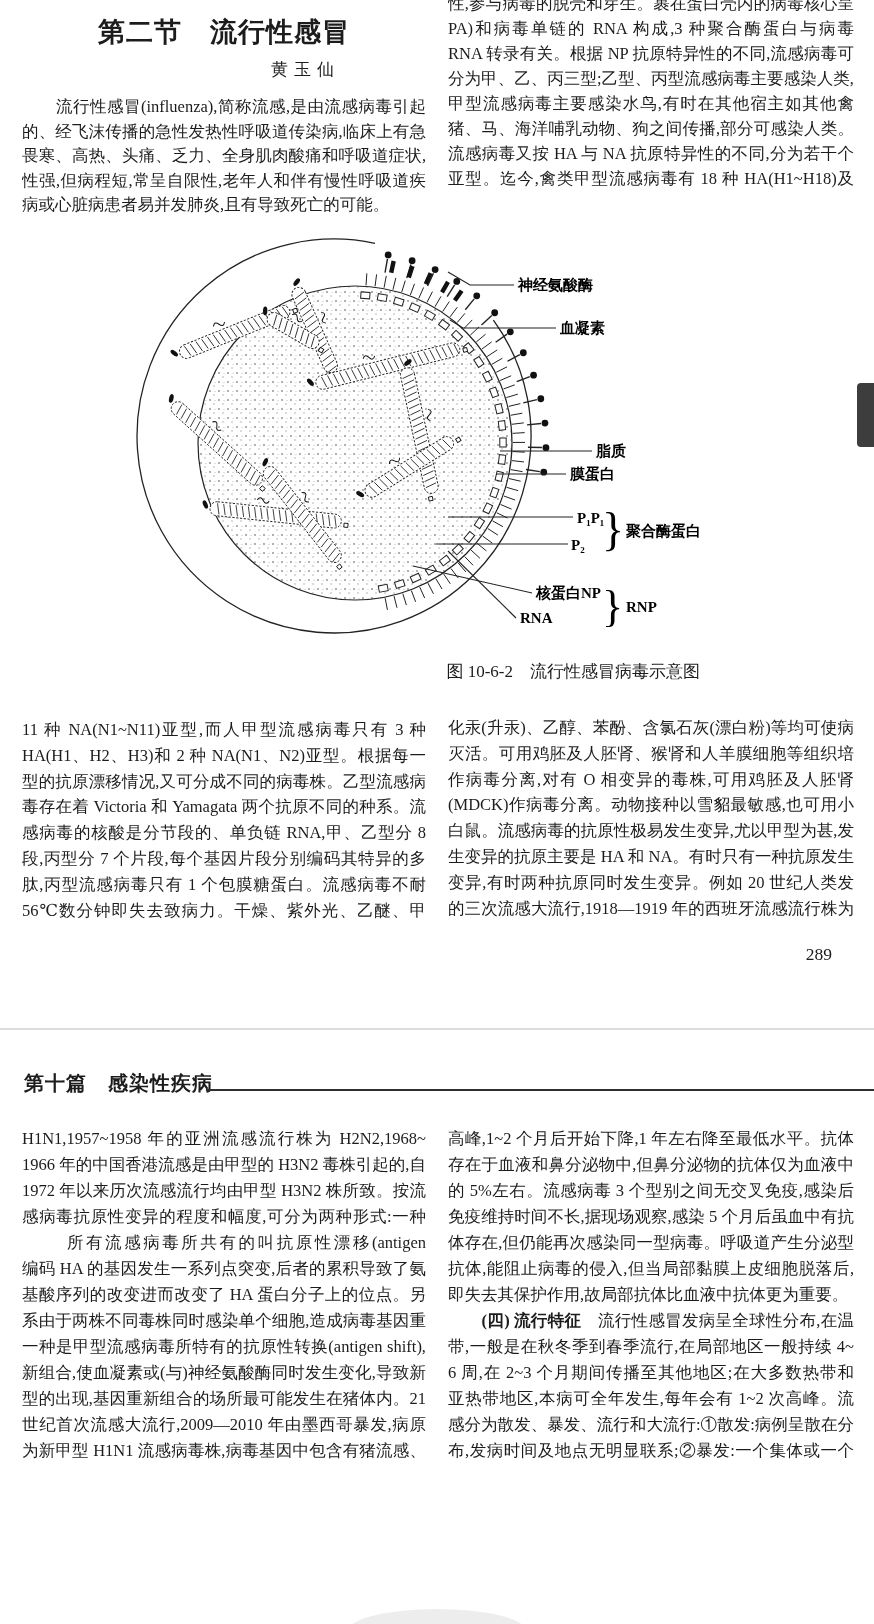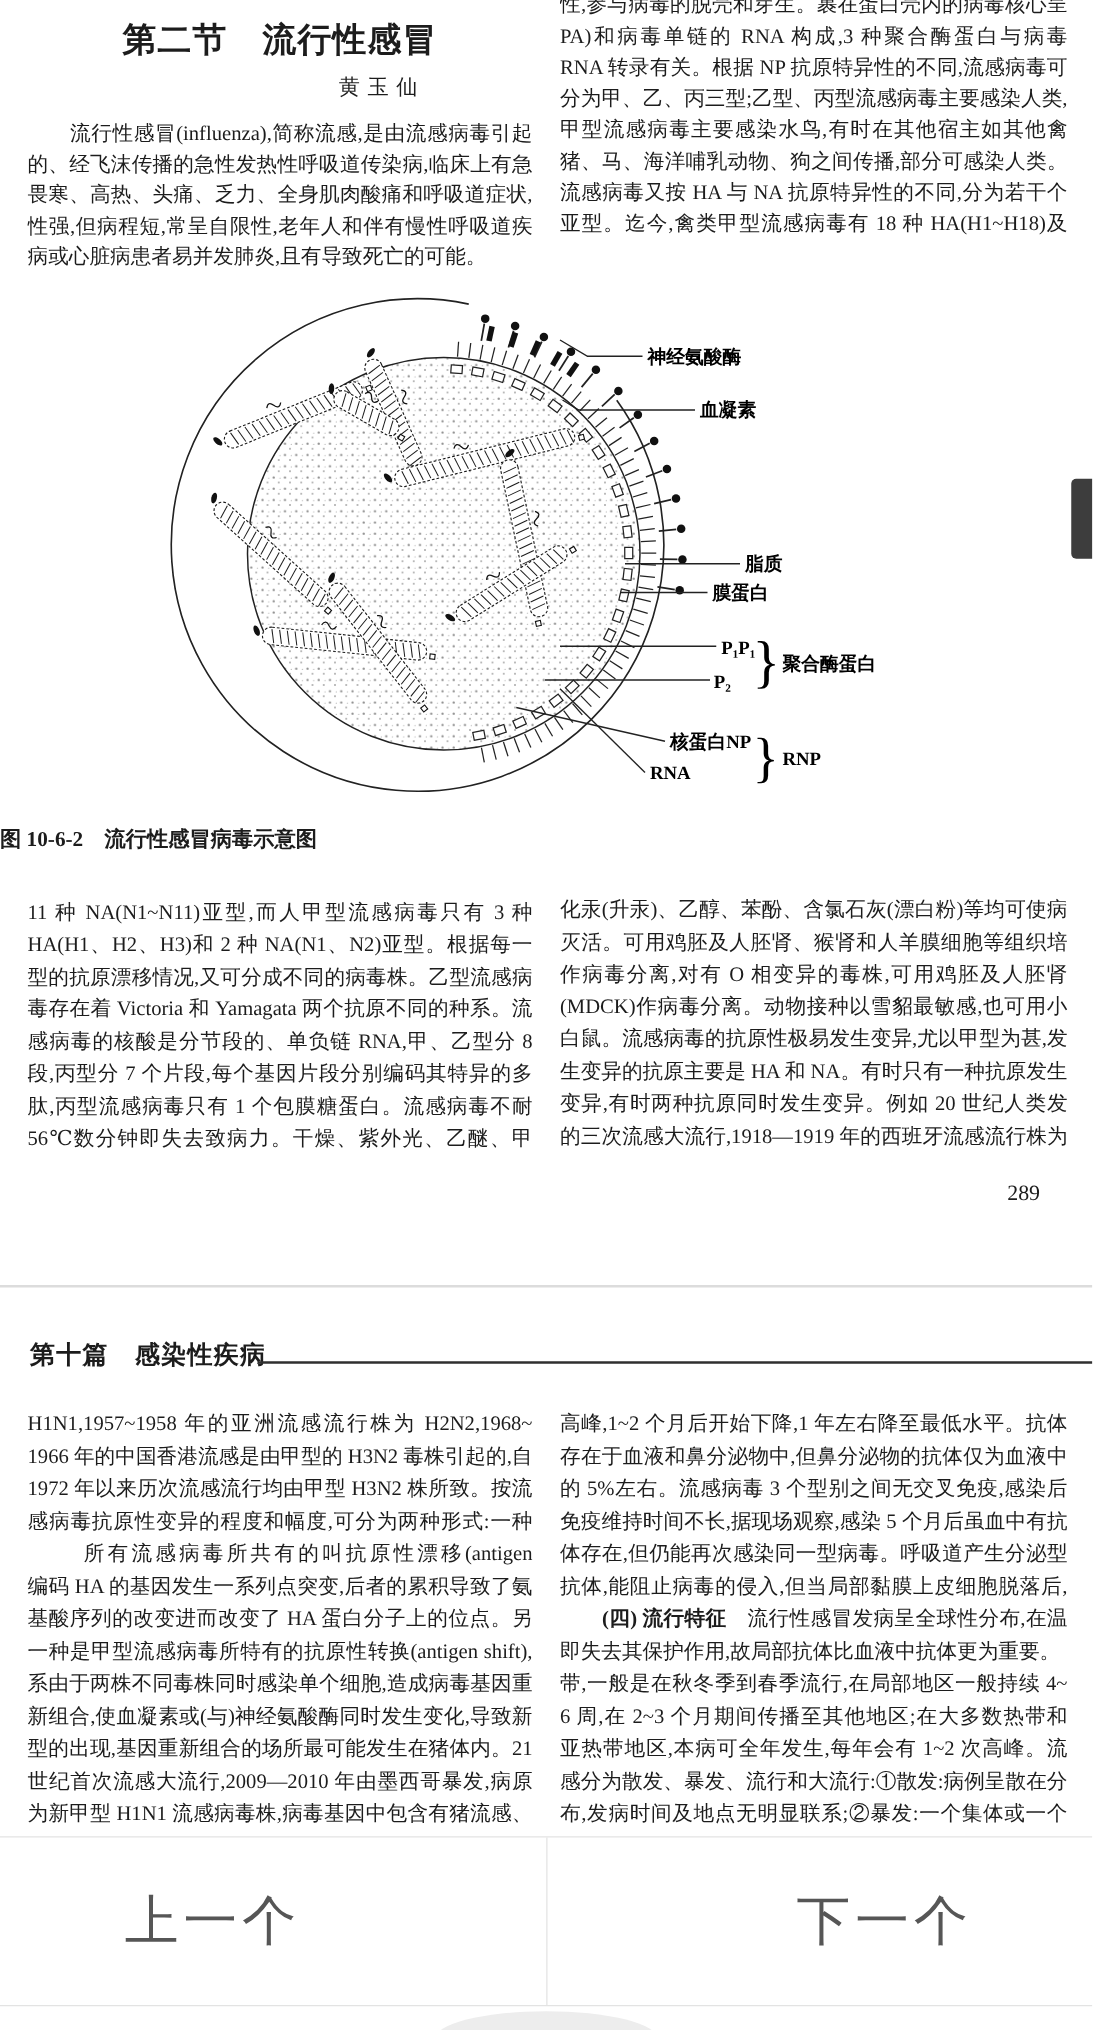--- a/index.html
+++ b/index.html
@@ -12,22 +12,22 @@
   .col{position:absolute;width:404px;font-size:16.5px;}
   .pline{text-align:justify;text-align-last:justify;height:1em;height:inherit;}
   .colwrap .pline{display:block;}
   .pline{overflow:hidden;}
   .pline.end{text-align-last:left;}
   .pline b{font-weight:bold;}
   .title{position:absolute;left:22px;top:14px;width:404px;text-align:center;
          font-size:27px;font-weight:bold;letter-spacing:1px;}
   .author{position:absolute;left:22px;top:58px;width:318px;text-align:right;
           font-size:17px;letter-spacing:6px;}
-  .caption{position:absolute;left:0;top:660px;width:700px;text-align:left;
-           font-size:17px;font-weight:bold;}
+  .caption{position:absolute;left:0;top:660px;width:700px;text-align:right;
+           font-size:17px;font-weight:normal;}
   .pageno{position:absolute;left:740px;top:944px;width:92px;text-align:right;font-size:17.5px;}
   .page-divider{position:absolute;left:0;top:1028px;width:874px;height:2px;background:#dcdcdc;}
   .running-header{position:absolute;left:24px;top:1070px;font-size:20px;font-weight:bold;letter-spacing:1px;}
   .header-rule{position:absolute;left:206px;top:1089px;width:668px;height:2px;background:var(--rule);}
   .edge-tab{position:absolute;left:857px;top:383px;width:17px;height:64px;
             background:var(--tab);border-radius:4px 0 0 4px;}
   .figure{position:absolute;left:118px;top:236px;width:600px;height:404px;}
   .navbar{position:absolute;left:0;top:1469px;width:874px;height:134px;background:#fff;
           border-top:1px solid var(--divider);border-bottom:1px solid var(--divider);
           display:flex;box-sizing:content-box;}
@@ -463,48 +463,40 @@
   <div class="header-rule"></div>
 
   <div class="col colwrap" style="left:22px;top:1126px;line-height:26px;">
       <div class="pline" style="height: 26px;">H1N1,1957~1958 年的亚洲流感流行株为 H2N2,1968~</div>
       <div class="pline" style="height: 26px;">1966 年的中国香港流感是由甲型的 H3N2 毒株引起的,自</div>
       <div class="pline" style="height: 26px;">1972 年以来历次流感流行均由甲型 H3N2 株所致。按流</div>
       <div class="pline" style="height: 26px;">感病毒抗原性变异的程度和幅度,可分为两种形式:一种是</div>
       <div class="pline" style="height: 26px; margin-left: 45px;">所有流感病毒所共有的叫抗原性漂移(antigen drift),是由</div>
       <div class="pline" style="height: 26px;">编码 HA 的基因发生一系列点突变,后者的累积导致了氨</div>
       <div class="pline" style="height: 26px;">基酸序列的改变进而改变了 HA 蛋白分子上的位点。另</div>
+      <div class="pline" style="height: 26px;">系由于两株不同毒株同时感染单个细胞,造成病毒基因重</div>
       <div class="pline" style="height: 26px;">一种是甲型流感病毒所特有的抗原性转换(antigen shift),</div>
-      <div class="pline" style="height: 26px;">系由于两株不同毒株同时感染单个细胞,造成病毒基因重</div>
       <div class="pline" style="height: 26px;">新组合,使血凝素或(与)神经氨酸酶同时发生变化,导致新</div>
       <div class="pline" style="height: 26px;">型的出现,基因重新组合的场所最可能发生在猪体内。21</div>
       <div class="pline" style="height: 26px;">世纪首次流感大流行,2009—2010 年由墨西哥暴发,病原</div>
       <div class="pline" style="height: 26px;">为新甲型 H1N1 流感病毒株,病毒基因中包含有猪流感、</div>
     </div>
 
   <div class="col colwrap" style="left:448px;top:1126px;width:406px;line-height:26px;">
       <div class="pline" style="height: 26px;">高峰,1~2 个月后开始下降,1 年左右降至最低水平。抗体</div>
       <div class="pline" style="height: 26px;">存在于血液和鼻分泌物中,但鼻分泌物的抗体仅为血液中</div>
       <div class="pline" style="height: 26px;">的 5%左右。流感病毒 3 个型别之间无交叉免疫,感染后</div>
       <div class="pline" style="height: 26px;">免疫维持时间不长,据现场观察,感染 5 个月后虽血中有抗</div>
       <div class="pline" style="height: 26px;">体存在,但仍能再次感染同一型病毒。呼吸道产生分泌型</div>
       <div class="pline" style="height: 26px;">抗体,能阻止病毒的侵入,但当局部黏膜上皮细胞脱落后,</div>
+      <div class="pline end" style="height: 26px;">即失去其保护作用,故局部抗体比血液中抗体更为重要。</div>
       <div class="pline" style="height: 26px;"><b>　　(四) 流行特征</b>　流行性感冒发病呈全球性分布,在温</div>
-      <div class="pline end" style="height: 26px;">即失去其保护作用,故局部抗体比血液中抗体更为重要。</div>
       <div class="pline" style="height: 26px;">带,一般是在秋冬季到春季流行,在局部地区一般持续 4~</div>
       <div class="pline" style="height: 26px;">6 周,在 2~3 个月期间传播至其他地区;在大多数热带和</div>
       <div class="pline" style="height: 26px;">亚热带地区,本病可全年发生,每年会有 1~2 次高峰。流</div>
       <div class="pline" style="height: 26px;">感分为散发、暴发、流行和大流行:①散发:病例呈散在分</div>
       <div class="pline" style="height: 26px;">布,发病时间及地点无明显联系;②暴发:一个集体或一个</div>
     </div>
 
-  <div class="navbar">
-    <div class="nav-cell left">
-      <span class="nav-label">上一个</span>
-    </div>
-    <div class="nav-cell right">
-      <span class="nav-label">下一个</span>
-    </div>
-  </div>
 
   <div class="bottom-bump"></div>
 
 </div>
 
 </body></html>

